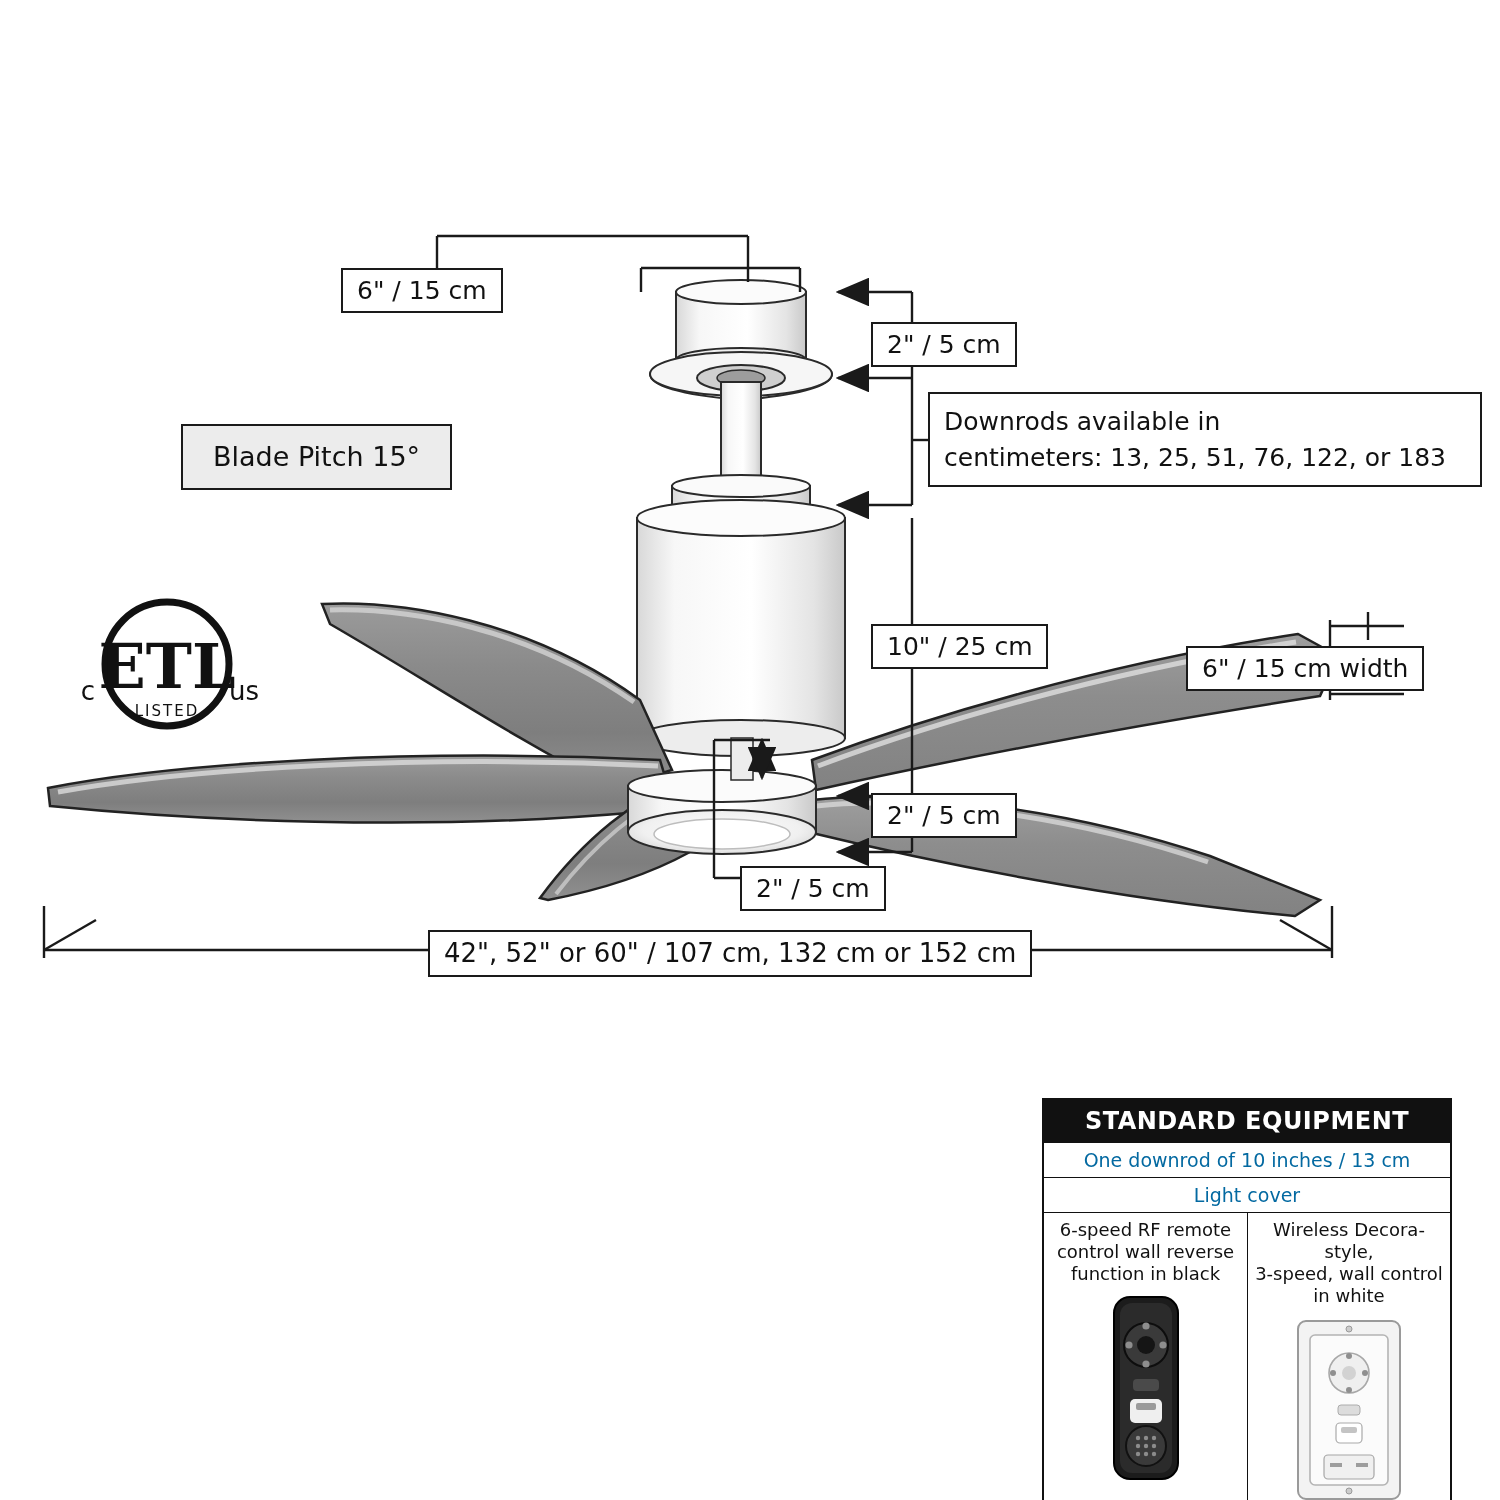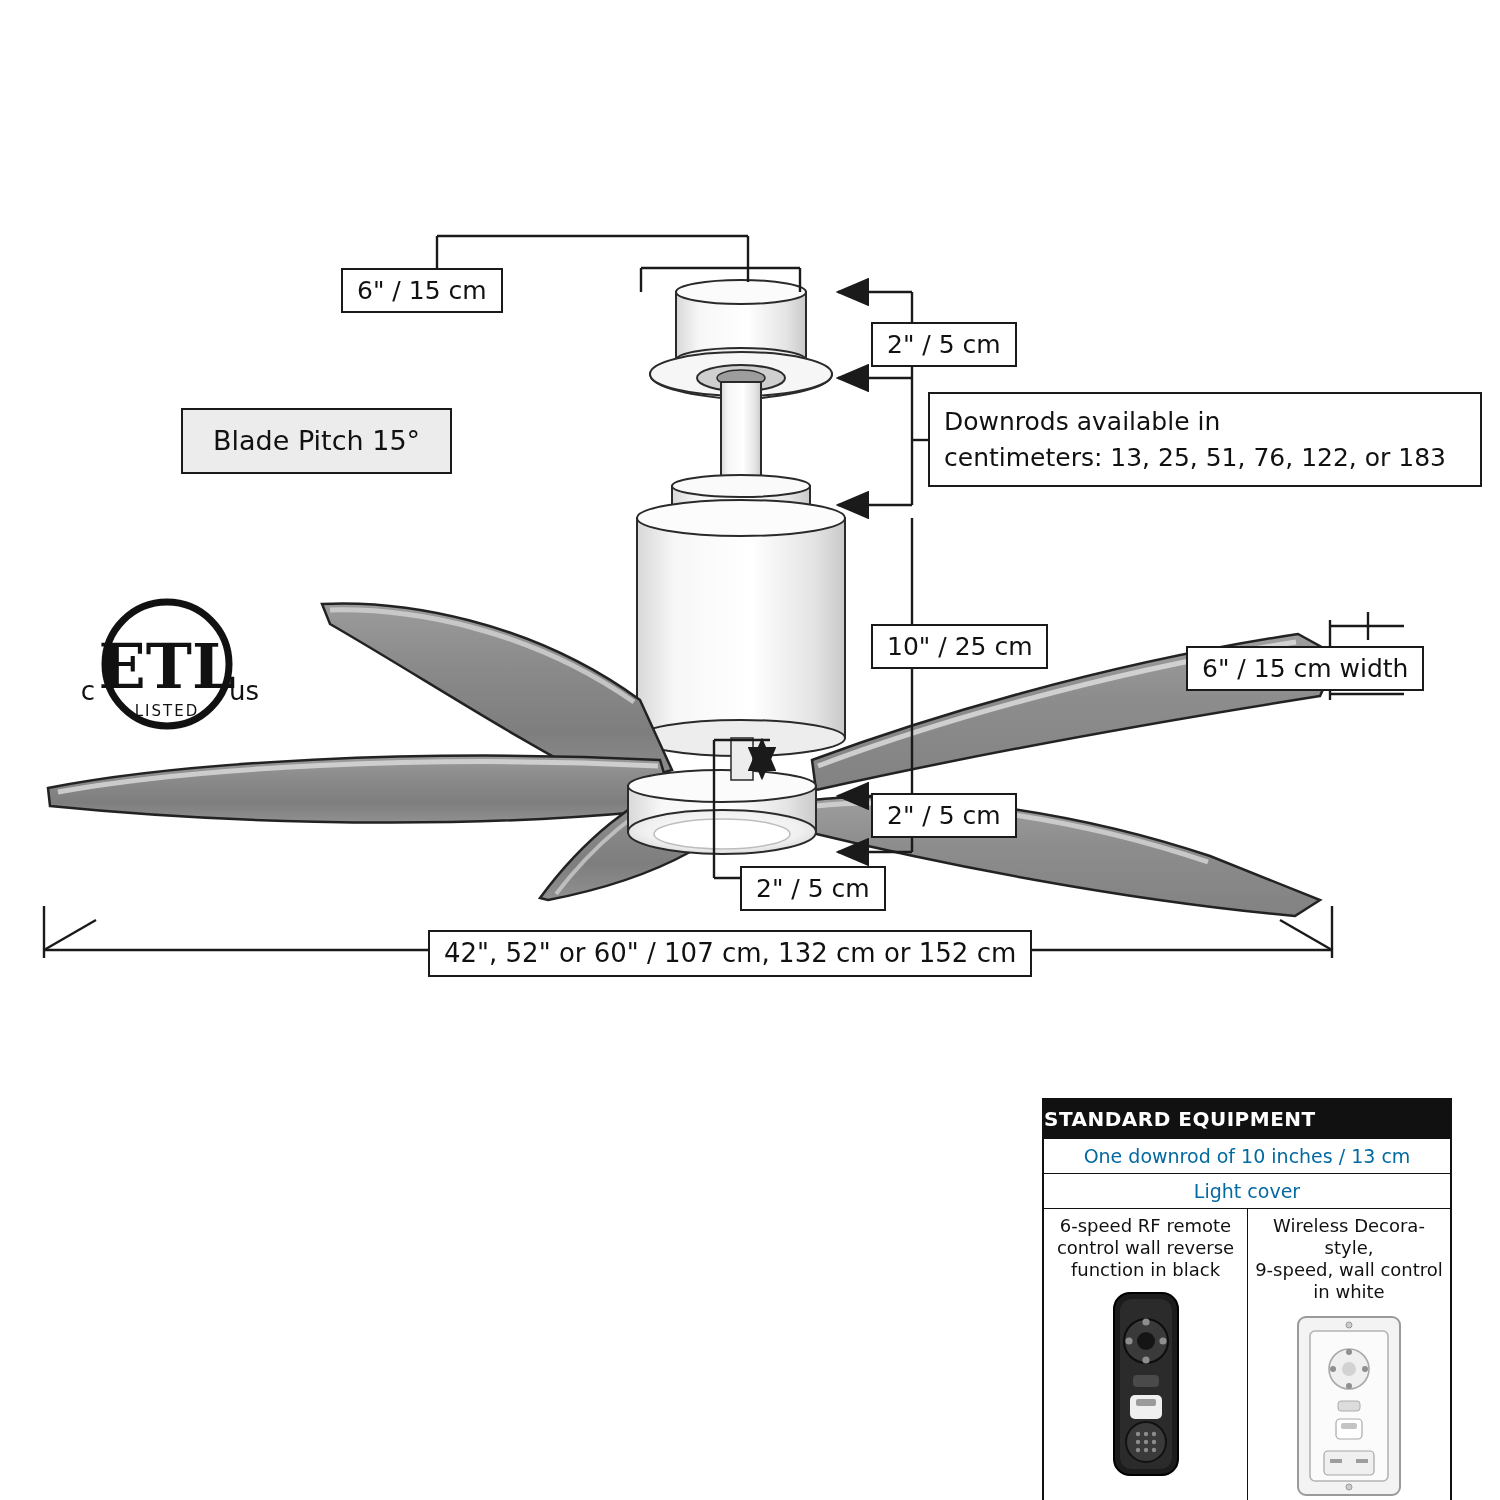--- a/index.html
+++ b/index.html
@@ -53,21 +53,22 @@
     top: 1098px;
     width: 410px;
     border: 2px solid #111;
     box-sizing: border-box;
     background: #fff;
     font-family: "DejaVu Sans", sans-serif;
   }
   .equip-head {
     background: #111111;
     color: #ffffff;
-    font-size: 20px;
+    text-align: center;
+    font-size: 24px;
     font-weight: bold;
     letter-spacing: 0.5px;
     padding: 7px 0 7px 0;
   }
   .equip-row {
     border-top: 1px solid #111;
     text-align: center;
     font-size: 19px;
     color: #0369a1;
     padding: 6px 4px;
@@ -236,21 +237,21 @@
       <text x="167" y="716" text-anchor="middle" font-family="DejaVu Sans, sans-serif" font-size="15" letter-spacing="2" fill="#111">LISTED</text>
       <text x="88" y="700" text-anchor="middle" font-family="DejaVu Sans, sans-serif" font-size="26" fill="#111">c</text>
       <text x="244" y="700" text-anchor="middle" font-family="DejaVu Sans, sans-serif" font-size="26" fill="#111">us</text>
     </g>
   </svg>
 
   <div class="label-box" style="left:341px; top:268px;">6" / 15 cm</div>
 
   <div class="label-box" style="left:871px; top:322px;">2" / 5 cm</div>
 
-  <div class="label-box shaded" style="left:181px; top:408px; padding:14px 30px; font-size:27px;">Blade Pitch 15°</div>
+  <div class="label-box shaded" style="left:181px; top:424px; padding:14px 30px; font-size:27px;">Blade Pitch 15°</div>
 
   <div class="label-box multiline" style="left:928px; top:392px; width:554px; padding:10px 14px;">
     <div>Downrods available in</div>
     <div>centimeters: 13, 25, 51, 76, 122, or 183</div>
   </div>
 
   <div class="label-box" style="left:871px; top:624px;">10" / 25 cm</div>
 
   <div class="label-box" style="left:1186px; top:646px;">6" / 15 cm width</div>
 
@@ -293,21 +294,21 @@
               <circle cx="54" cy="153" r="2.2"></circle>
             <circle cx="38" cy="161" r="2.2"></circle>
               <circle cx="46" cy="161" r="2.2"></circle>
               <circle cx="54" cy="161" r="2.2"></circle>
           </g>
         </svg>
       </div>
 
       <div class="equip-cell">
         <div>Wireless Decora-style,</div>
-        <div>9-speed, wall control</div>
+        <div>3-speed, wall control</div>
         <div>in white</div>
         <svg class="device" width="118" height="190" viewBox="0 0 118 190">
           <rect x="8" y="6" width="102" height="178" rx="8" fill="#f3f3f3" stroke="#9a9a9a" stroke-width="2"></rect>
           <rect x="20" y="20" width="78" height="150" rx="5" fill="#fbfbfb" stroke="#b4b4b4" stroke-width="1.6"></rect>
           <circle cx="59" cy="14" r="3" fill="#cccccc" stroke="#9a9a9a" stroke-width="1"></circle>
           <circle cx="59" cy="176" r="3" fill="#cccccc" stroke="#9a9a9a" stroke-width="1"></circle>
           <circle cx="59" cy="58" r="20" fill="#efefef" stroke="#a8a8a8" stroke-width="1.6"></circle>
           <circle cx="59" cy="58" r="7" fill="#d2d2d2"></circle>
           <circle cx="59" cy="41" r="3" fill="#8f8f8f"></circle>
           <circle cx="59" cy="75" r="3" fill="#8f8f8f"></circle>

